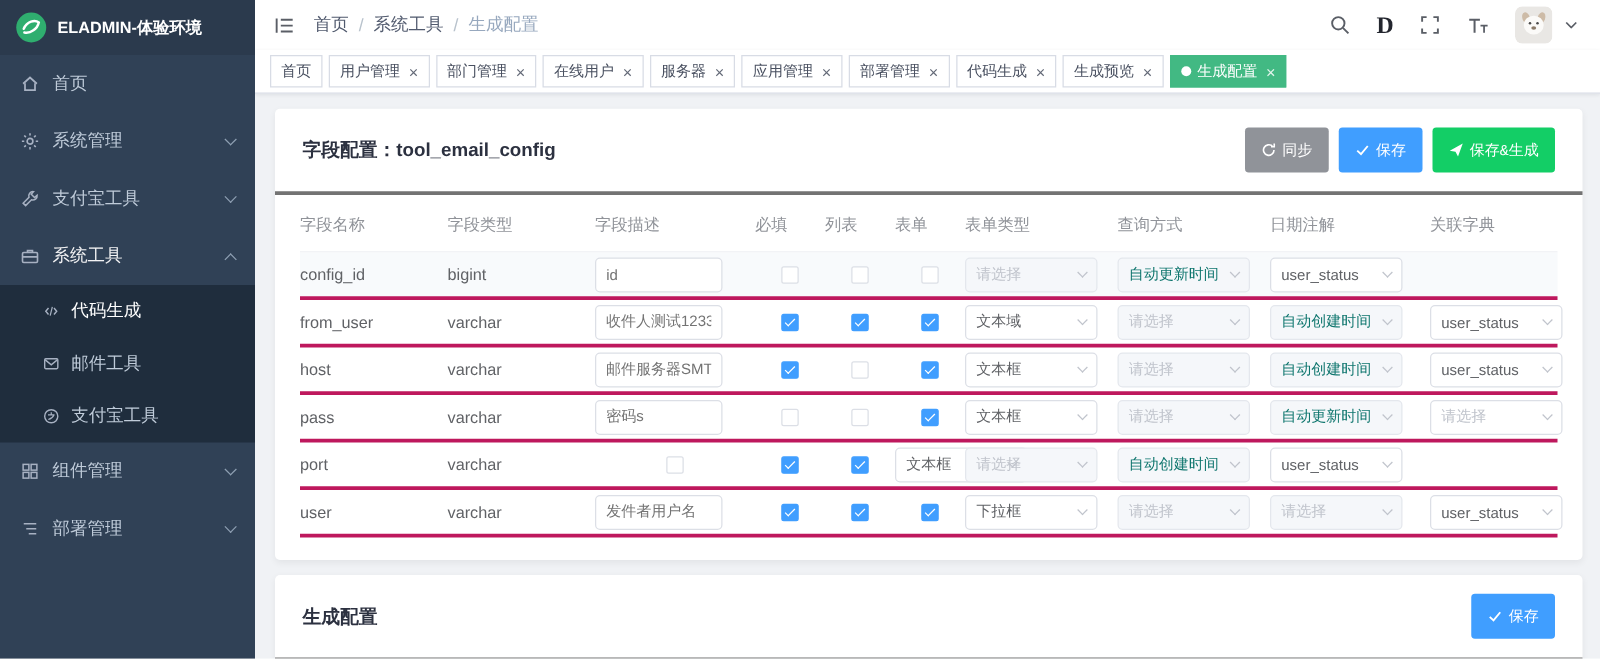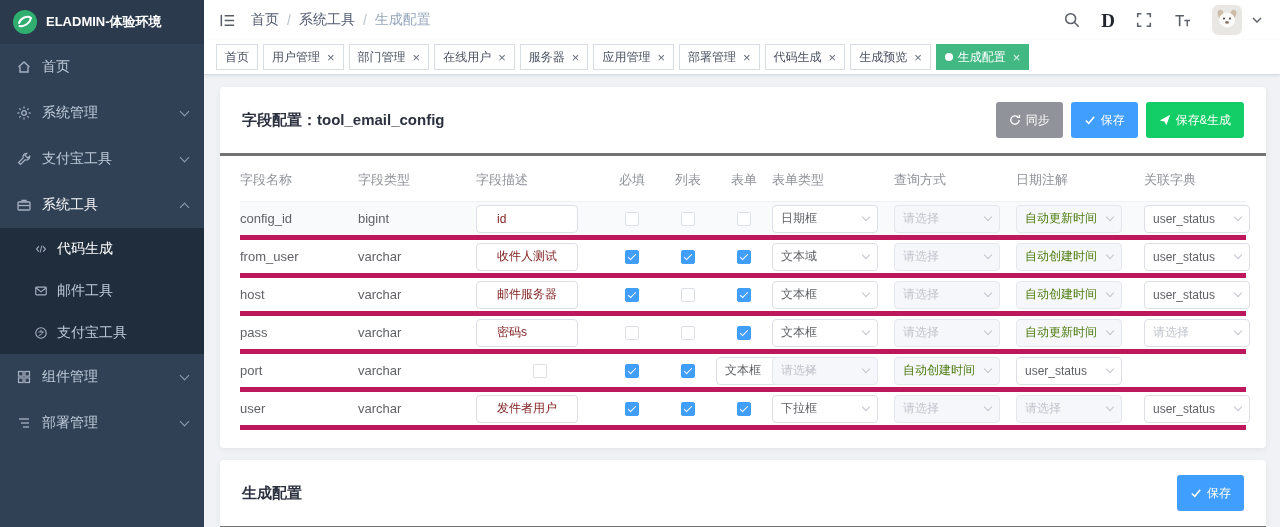--- a/index.html
+++ b/index.html
@@ -56,34 +56,34 @@
   .header-actions { margin-left:auto; display:flex; gap:8px; }
   .btn { height:36px; padding:0 13px; border:none; border-radius:3px; color:#fff; font-size:12px; display:inline-flex; align-items:center; gap:5px; cursor:pointer; font-family:Liberation Mono, monospace; }
   .btn svg { display:block; }
   .btn-sync { background:#909399; }
   .btn-save { background:var(--primary,#409eff); }
   .btn-gen  { background:var(--success,#13ce66); }
 
   .table { padding:0 20px 18px; }
   .frow { display:grid; grid-template-columns:118px 118px 128px 56px 56px 56px 122px 122px 128px 132px; align-items:center; }
   .thead { padding:15px 0 12px; border-bottom:1px solid #eef0f3; color:#909399; font-size:13px; }
-  .th.center { text-align:center; }
-  .trow { height:38px; border-bottom:5px solid #be185d; }
+  .th.center { }
+  .trow { height:38px; border-bottom:3px solid #be185d; }
   .trow:first-child { background:#f8fafc; }
   .cell-text { font-size:13px; color:#606266; }
   .ccell { display:flex; justify-content:center; }
   .cb { width:14px; height:14px; border:1px solid #dcdfe6; border-radius:2px; background:#fff; position:relative; cursor:pointer; display:inline-block; }
   .cb.checked { background:var(--checkbox-checked,#409eff); border-color:var(--checkbox-checked,#409eff); }
   .cb.checked::after { content:""; position:absolute; left:4px; top:1px; width:3px; height:7px;
     border-right:1.5px solid #fff; border-bottom:1.5px solid #fff; transform:rotate(45deg); }
-  .text-input { width:102px; height:28px; border:1px solid #dcdfe6; border-radius:4px; padding:0 20px; font-size:12px; color:#7f1d1d; font-family:inherit; background:#fff; outline:none; }
+  .text-input { width:102px; height:28px; border:1px solid #dcdfe6; border-radius:4px; padding:0 8px; font-size:12px; color:#737373; font-family:inherit; background:#fff; outline:none; }
   .sel { width:106px; height:28px; border:1px solid #dcdfe6; border-radius:4px; background:#fff; display:flex; align-items:center; justify-content:space-between; padding:0 8px; font-size:12px; color:#606266; cursor:pointer; }
   .sel-text { white-space:nowrap; overflow:hidden; }
   .chev { width:6px; height:6px; border-right:1.2px solid #c0c4cc; border-bottom:1.2px solid #c0c4cc; transform:rotate(45deg); margin-top:-3px; flex-shrink:0; }
-  .sel.disabled { background:#f5f7fa; border-color:#e4e7ed; color:#4d7c0f; cursor:not-allowed; }
+  .sel.disabled { background:#f5f7fa; border-color:#e4e7ed; color:#0f766e; cursor:not-allowed; }
   .sel.ph { color:#c0c4cc; }
 
   .card2 { margin-top:12px; }
   .card2-body { padding:14px 20px 60px; }
   .partial-input { margin-left:52px; width:390px; height:40px; }
 </style>
 </head>
 <body>
 
 <div class="app">
@@ -359,24 +359,20 @@
                 <div class="icell"><input class="text-input" value="id" style=""></div>
                 <div class="ccell">
                   <span class="cb"></span>
                 </div>
                 <div class="ccell">
                   <span class="cb"></span>
                 </div>
                 <div class="ccell">
                   <span class="cb"></span>
                 </div>
-                <div class="sel">
-                  <span class="sel-text">日期框</span>
-                  <span class="chev"></span>
-                </div>
                 <div class="sel disabled ph">
                   <span class="sel-text">请选择</span>
                   <span class="chev"></span>
                 </div>
                 <div class="sel disabled">
                   <span class="sel-text">自动更新时间</span>
                   <span class="chev"></span>
                 </div>
                 <div class="sel">
                   <span class="sel-text">user_status</span>

